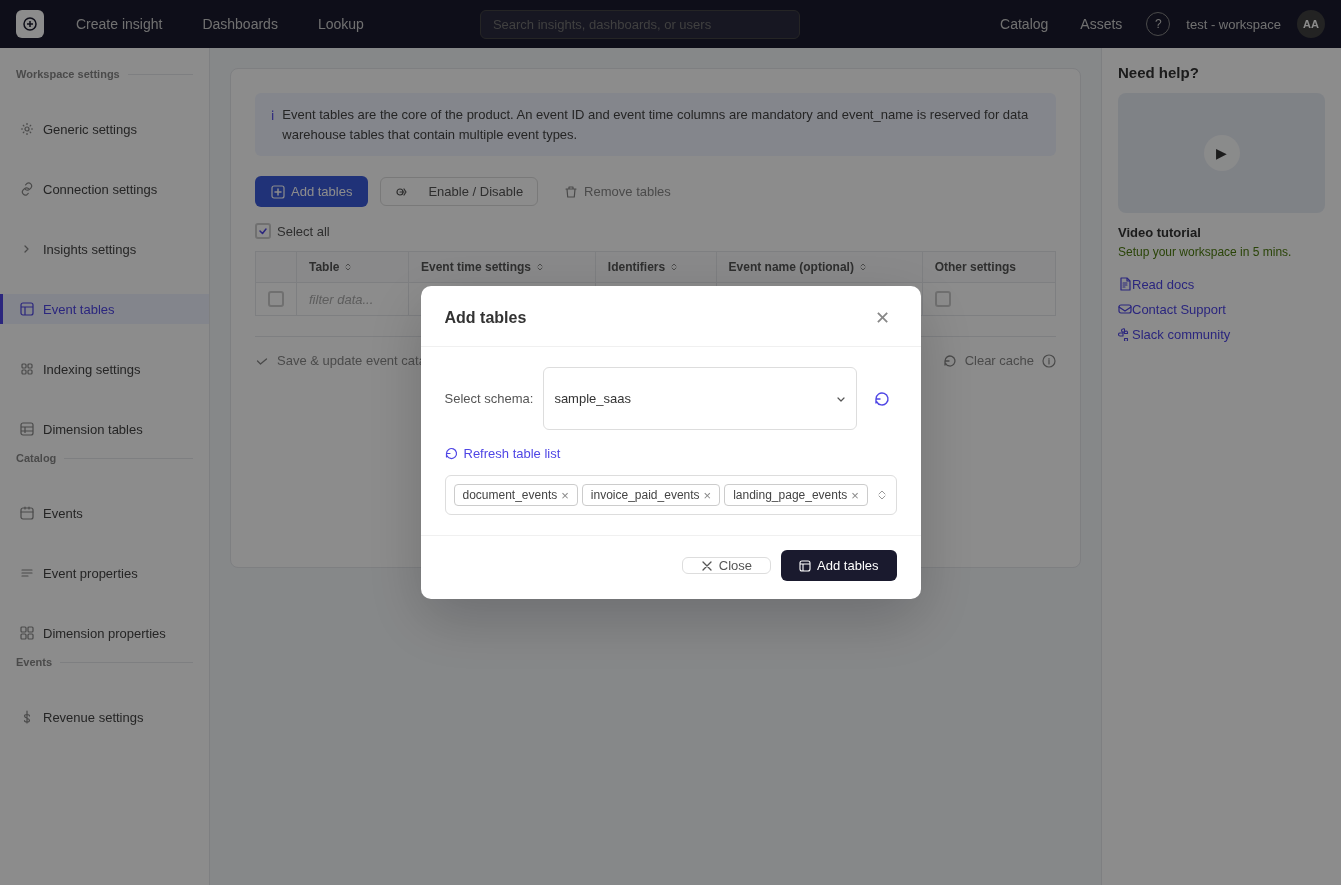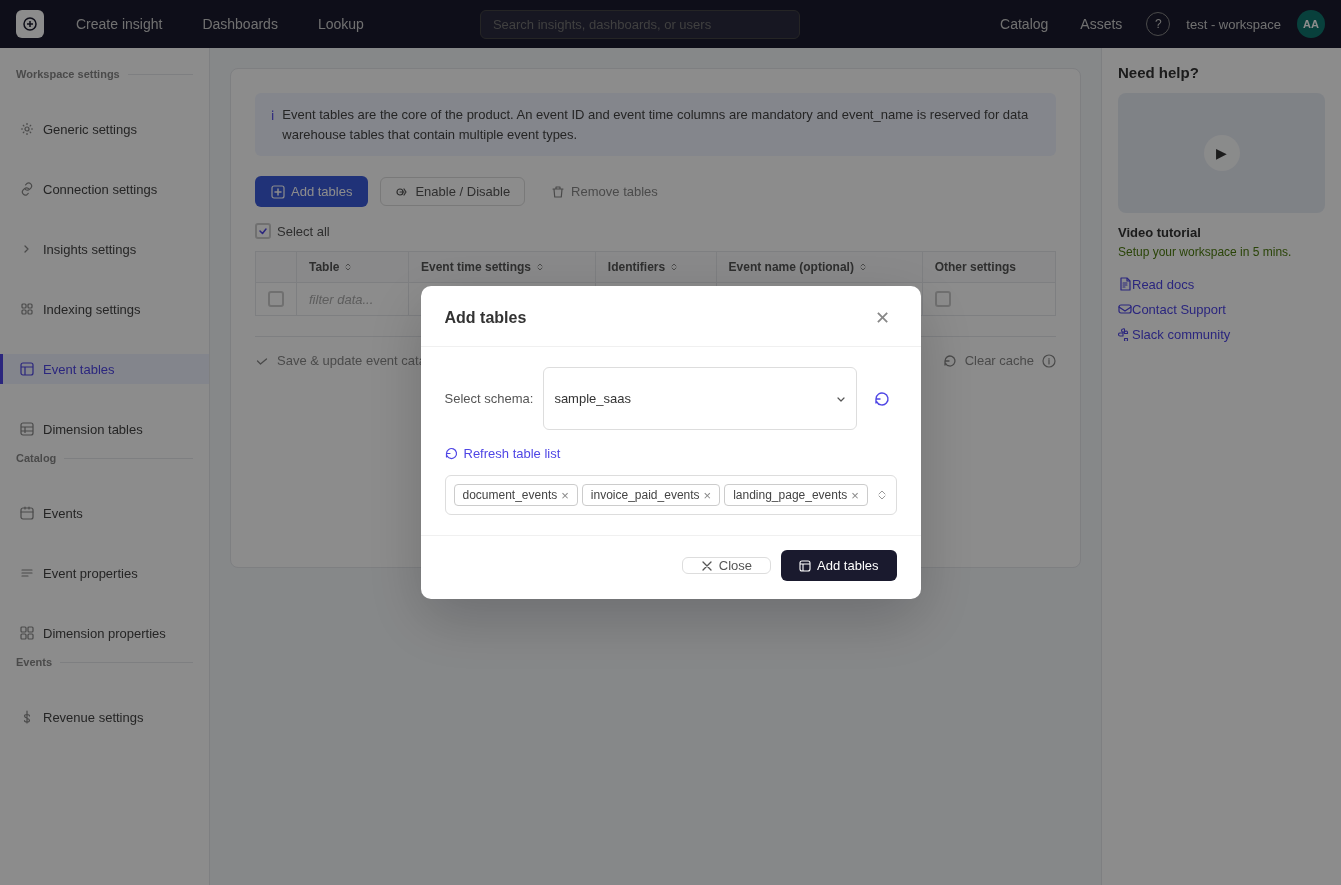--- a/index.html
+++ b/index.html
@@ -11,21 +11,21 @@
       padding: 0 16px; gap: 24px; position: relative; z-index: 10;
     }
     .topnav-logo { width: 28px; height: 28px; background: #fff; border-radius: 6px; display: flex; align-items: center; justify-content: center; font-weight: bold; font-size: 12px; color: #1a1a2e; flex-shrink: 0; }
     .topnav-item { color: #ccc; font-size: 14px; cursor: pointer; padding: 4px 8px; border-radius: 4px; white-space: nowrap; }
     .topnav-search { flex: 1; max-width: 320px; margin: 0 auto; }
     .topnav-search input { width: 100%; background: #2a2a3e; border: 1px solid #444; border-radius: 6px; color: #aaa; padding: 6px 12px; font-size: 13px; outline: none; }
     .topnav-right { display: flex; align-items: center; gap: 16px; margin-left: auto; }
     .topnav-right .nav-item { color: #ccc; font-size: 14px; cursor: pointer; }
     .topnav-help { width: 24px; height: 24px; border-radius: 50%; border: 1px solid #888; display: flex; align-items: center; justify-content: center; color: #ccc; font-size: 12px; cursor: pointer; }
     .topnav-workspace { color: #ccc; font-size: 13px; }
-    .topnav-avatar { width: 28px; height: 28px; background: #0f766e; border-radius: 50%; display: flex; align-items: center; justify-content: center; font-size: 11px; font-weight: bold; color: #fff; }
+    .topnav-avatar { width: 28px; height: 28px; background: #404040; border-radius: 50%; display: flex; align-items: center; justify-content: center; font-size: 11px; font-weight: bold; color: #fff; }
 
     
     .layout { display: flex; height: calc(100vh - 48px); }
 
     
     .sidebar { width: 210px; background: #fff; border-right: 1px solid #e5e7eb; overflow-y: auto; flex-shrink: 0; padding: 12px 0; }
     .sidebar-section-label { font-size: 11px; color: #888; padding: 8px 16px 4px; font-weight: 600; display: flex; align-items: center; gap: 8px; }
     .sidebar-section-label::after { content: ''; flex: 1; height: 1px; background: #e5e7eb; }
     .sidebar-item { display: flex; align-items: center; gap: 8px; padding: 7px 16px; cursor: pointer; color: #444; font-size: 13px; border-left: 3px solid transparent; margin-top: 30px; }
     .sidebar-item.active { color: #4f46e5; background: #eef2ff; border-left-color: #4f46e5; }
@@ -36,21 +36,21 @@
     .main { flex: 1; overflow-y: auto; padding: 20px; background: #f5f7fa; }
     .content-card { background: #fff; border-radius: 8px; border: 1px solid #e5e7eb; padding: 24px; min-height: 500px; }
 
     
     .info-banner { display: flex; align-items: flex-start; gap: 8px; background: #f0f4ff; border-radius: 6px; padding: 12px 16px; margin-bottom: 20px; font-size: 13px; color: #444; line-height: 1.5; }
     .info-icon { color: #4f46e5; flex-shrink: 0; margin-top: 1px; }
 
     
     .action-bar { display: flex; gap: 12px; margin-bottom: 16px; align-items: center; }
     .btn-primary { background: #3b5bdb; color: #fff; border: none; padding: 8px 16px; border-radius: 6px; cursor: pointer; font-size: 13px; display: flex; align-items: center; gap: 6px; }
-    .btn-ghost { background: transparent; color: #555; border: 1px solid #ddd; padding: 6px 14px; border-radius: 6px; cursor: pointer; font-size: 13px; display: flex; align-items: center; gap: 6px; }
+    .btn-ghost { background: transparent; color: #555; border: 1px solid #ddd; padding: 6px 14px; border-radius: 6px; cursor: pointer; font-size: 13px; display: flex; align-items: center; gap: 19px; }
     .btn-link { background: transparent; color: #888; border: none; padding: 6px 14px; cursor: pointer; font-size: 13px; display: flex; align-items: center; gap: 6px; }
 
     
     .data-table { width: 100%; border-collapse: collapse; margin-top: 8px; }
     .data-table th { background: #f9fafb; border: 1px solid #e5e7eb; padding: 8px 12px; text-align: left; font-size: 12px; font-weight: 600; color: #555; }
     .data-table td { border: 1px solid #e5e7eb; padding: 8px 12px; font-size: 13px; color: #555; }
     .data-table .filter-row td { color: #aaa; font-style: italic; }
     .col-sort { display: flex; align-items: center; gap: 4px; }
 
     
@@ -153,40 +153,40 @@
 
     <div class="sidebar-item">
       <span class="sidebar-icon">
         <svg width="14" height="14" viewBox="0 0 14 14" fill="none">
             <path d="M5 4l3 3-3 3" stroke="currentColor" stroke-width="1.3" stroke-linecap="round" stroke-linejoin="round"></path>
           </svg>
       </span>
       <span>Insights settings</span>
     </div>
 
+    <div class="sidebar-item active">
+      <span class="sidebar-icon">
+        <svg width="14" height="14" viewBox="0 0 14 14" fill="none">
+            <rect x="1" y="1" width="12" height="12" rx="2" stroke="currentColor" stroke-width="1.2"></rect>
+            <path d="M1 5h12M5 5v8" stroke="currentColor" stroke-width="1.2"></path>
+          </svg>
+      </span>
+      <span>Event tables</span>
+    </div>
+
     <div class="sidebar-item">
       <span class="sidebar-icon">
         <svg width="14" height="14" viewBox="0 0 14 14" fill="none">
             <rect x="2" y="2" width="4" height="4" rx="1" stroke="currentColor" stroke-width="1.2"></rect>
             <rect x="2" y="8" width="4" height="4" rx="1" stroke="currentColor" stroke-width="1.2"></rect>
             <rect x="8" y="2" width="4" height="4" rx="1" stroke="currentColor" stroke-width="1.2"></rect>
             <rect x="8" y="8" width="4" height="4" rx="1" stroke="currentColor" stroke-width="1.2"></rect>
           </svg>
       </span>
       <span>Indexing settings</span>
-    </div>
-
-    <div class="sidebar-item active">
-      <span class="sidebar-icon">
-        <svg width="14" height="14" viewBox="0 0 14 14" fill="none">
-            <rect x="1" y="1" width="12" height="12" rx="2" stroke="currentColor" stroke-width="1.2"></rect>
-            <path d="M1 5h12M5 5v8" stroke="currentColor" stroke-width="1.2"></path>
-          </svg>
-      </span>
-      <span>Event tables</span>
     </div>
 
     <div class="sidebar-item">
       <span class="sidebar-icon">
         <svg width="14" height="14" viewBox="0 0 14 14" fill="none">
             <rect x="1" y="1" width="12" height="12" rx="2" stroke="currentColor" stroke-width="1.2"></rect>
             <path d="M1 5h12M1 9h12M5 5v6" stroke="currentColor" stroke-width="1.2"></path>
           </svg>
       </span>
       <span>Dimension tables</span>

